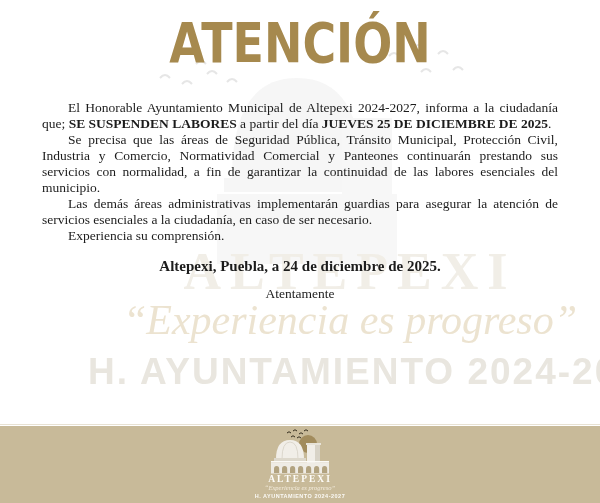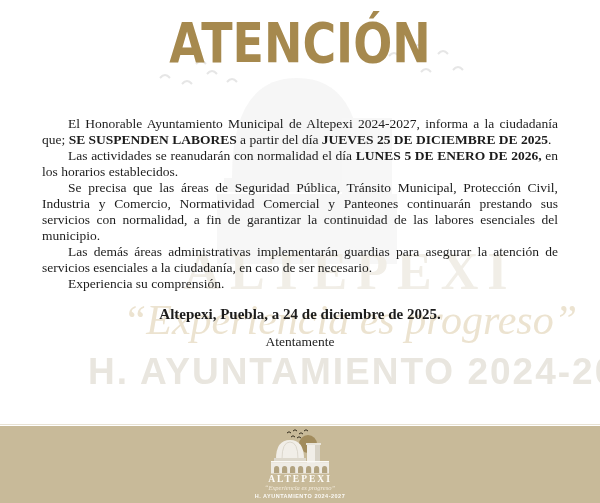--- a/index.html
+++ b/index.html
@@ -20,21 +20,21 @@
            font-family:"Liberation Sans","DejaVu Sans",sans-serif;font-weight:bold;
            font-size:37px;letter-spacing:2px;color:#e9e6df;white-space:nowrap;}
 
   
   .title{position:absolute;z-index:2;top:12px;left:0;width:600px;margin:0;text-align:center;
          font-family:"DejaVu Sans","Liberation Sans",sans-serif;font-weight:800;
          font-size:56px;line-height:62px;color:#A6894E;transform:scaleX(0.82);
          letter-spacing:0px;}
 
   
-  .body{position:absolute;z-index:2;left:42px;top:116px;width:516px;color:#1c1c1c;
+  .body{position:absolute;z-index:2;left:42px;top:100px;width:516px;color:#1c1c1c;
         font-size:13.5px;line-height:16px;text-align:justify;}
   .body p{margin:0;text-indent:26px;}
   .body p.gap{}
   .body b{font-weight:bold;}
   .date-line{text-align:center;text-indent:0 !important;font-weight:bold;
              font-size:15px;margin-top:14px !important;}
   .closing{text-align:center;text-indent:0 !important;margin-top:12px !important;}
   .closing.tight{margin-top:2px !important;}
 
   
@@ -83,21 +83,20 @@
   <div class="wm wm-name">ALTEPEXI</div>
   <div class="wm wm-slogan">“Experiencia es progreso”</div>
   <div class="wm wm-term">H. AYUNTAMIENTO 2024-2027</div>
 
   <h1 class="title">ATENCIÓN</h1>
 
   <div class="body">
 
     <p><span>El Honorable Ayuntamiento Municipal de Altepexi 2024-2027, informa a la ciudadanía que; </span><b>SE SUSPENDEN LABORES</b><span> a partir del día </span><b>JUEVES 25 DE DICIEMBRE DE 2025</b><span>.</span></p>
 
-    <p><span>Las actividades se reanudarán con normalidad el día </span><b>LUNES 5 DE ENERO DE 2026,</b><span> en los horarios establecidos.</span></p>
 
     <p class="gap">Se precisa que las áreas de Seguridad Pública, Tránsito Municipal, Protección Civil, Industria y Comercio, Normatividad Comercial y Panteones continuarán prestando sus servicios con normalidad, a fin de garantizar la continuidad de las labores esenciales del municipio.</p>
 
     <p>Las demás áreas administrativas implementarán guardias para asegurar la atención de servicios esenciales a la ciudadanía, en caso de ser necesario.</p>
 
     <p class="gap">Experiencia su comprensión.</p>
 
     <p class="date-line">Altepexi, Puebla, a 24 de diciembre de 2025.</p>
 
     <p class="closing">Atentamente</p>

